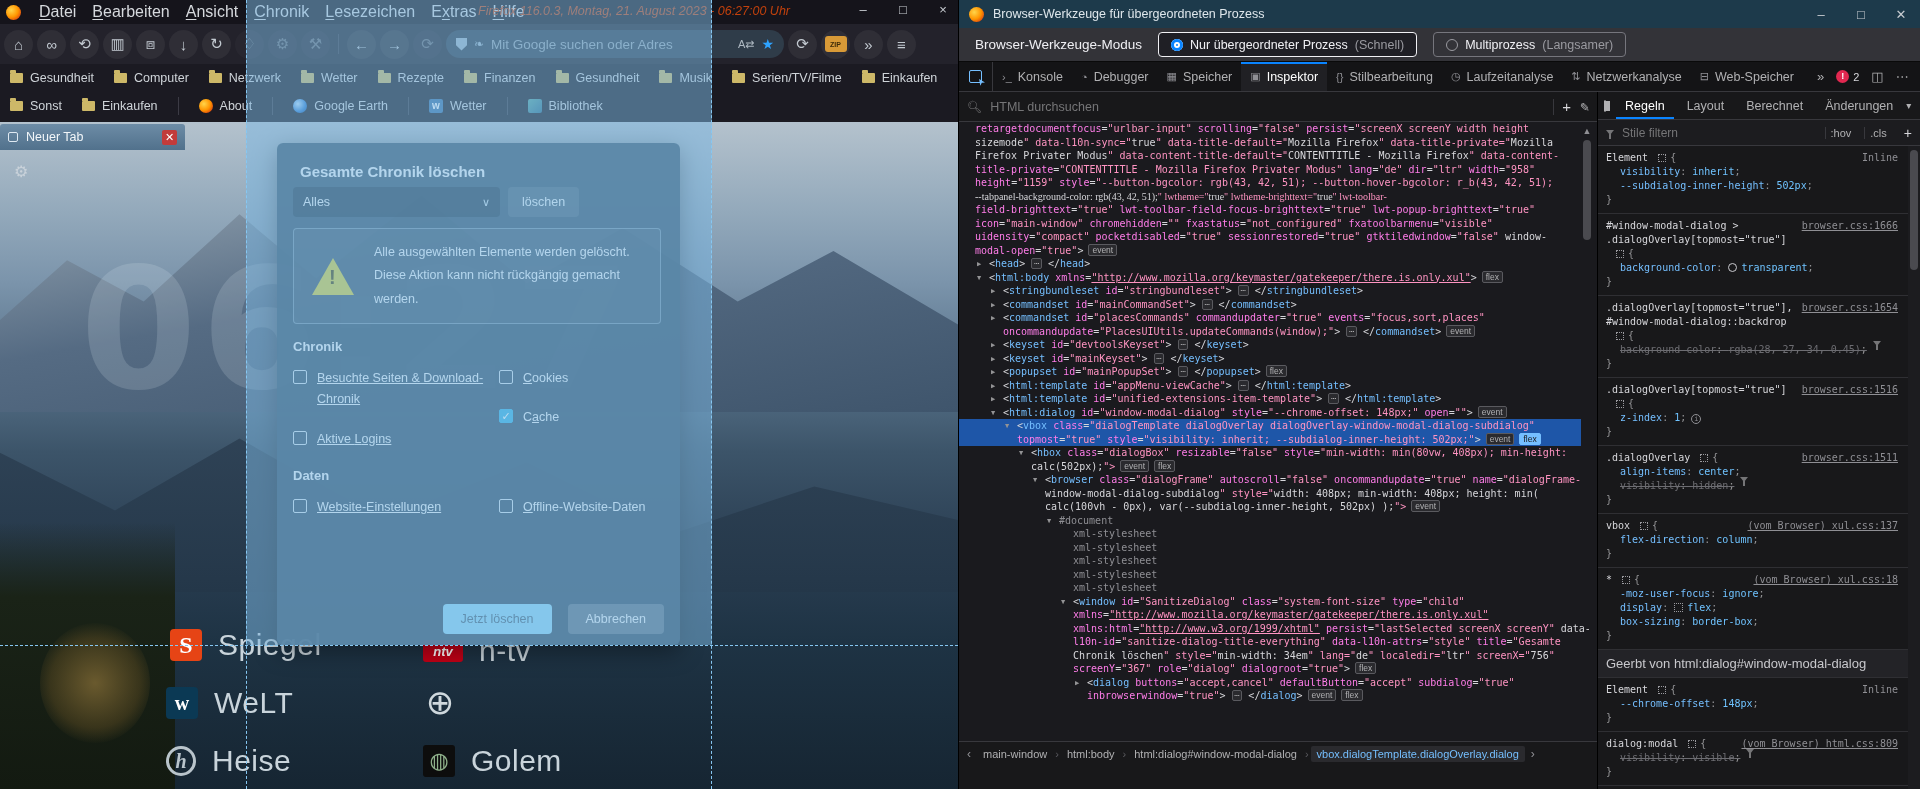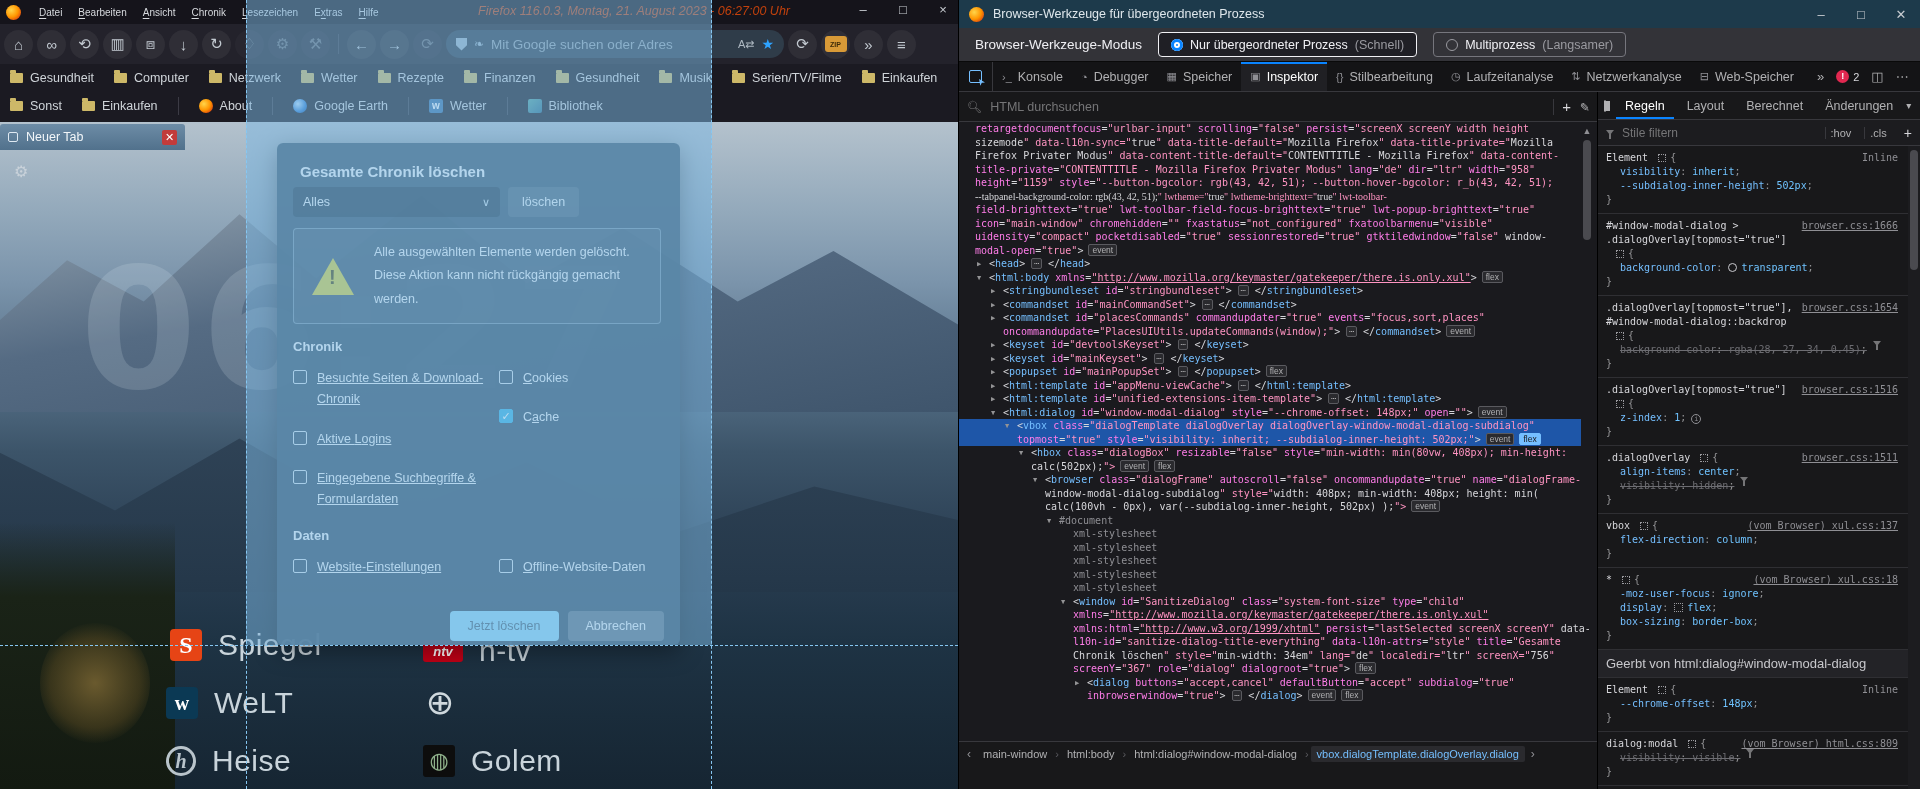--- a/index.html
+++ b/index.html
@@ -7,21 +7,21 @@
   body { width:1920px; height:789px; position:relative; overflow:hidden;
          font-family:"Liberation Sans", sans-serif; font-size:12px; color:#d7d7db; }
   .win { position:absolute; top:0; height:789px; overflow:hidden; }
 
   
   #ff-window { left:0; width:958px; background:#1c1b22; }
   .ff-menubar { position:relative; height:24px; background:#15141b; display:flex; align-items:center; gap:2px; padding-left:6px; }
   .fxlogo { display:inline-block; border-radius:50%;
             background:radial-gradient(circle at 35% 35%, #ffd54a 0%, #ff9500 50%, #e14e0e 78%, #7542e5 100%); }
   .ff-menubar .fxlogo { width:15px; height:15px; margin-right:8px; }
-  .menu-item { padding:3px 8px; color:#d6d9dd; font-size:10px; cursor:default; }
+  .menu-item { padding:3px 8px; color:#d6d9dd; font-size:16px; cursor:default; }
   .menu-item u { text-underline-offset:2px; }
   .ff-title { position:absolute; left:478px; top:4px; font-size:12.5px; font-style:italic; color:#c2410c; white-space:nowrap; }
   .winbtns { position:absolute; right:6px; top:2px; display:flex; gap:22px; color:#c8ccd1; font-size:13px; }
   .winbtns span { width:18px; text-align:center; }
 
   .ff-navbar { height:40px; background:#23222b; display:flex; align-items:center; padding:0 4px; gap:4px; }
   .nav-btn { width:29px; height:29px; border-radius:50%; background:rgba(255,255,255,0.055);
              display:flex; align-items:center; justify-content:center; color:#c3cad1; font-size:15px; flex:none; }
   .nav-btn.faded { opacity:.45; }
   .nav-sep { width:1px; height:20px; background:#3c3b45; margin:0 4px; flex:none; }
@@ -97,21 +97,21 @@
   .warn-tri::after { content:'!'; position:absolute; left:-4px; top:8px; color:#4c4a14; font-weight:bold; font-size:20px; }
   .sd-warn .warn-text { font-size:12.5px; line-height:1.85; }
   .sd-body { position:absolute; left:16px; top:196px; right:16px; }
   .sd-heading { font-size:13px; font-weight:bold; margin-bottom:14px; }
   .sd-cols { display:flex; margin-bottom:18px; }
   .sd-col { display:flex; flex-direction:column; gap:18px; }
   .sd-col.c1 { width:206px;text-decoration:underline; } .sd-col.c2 { width:160px; }
   .cb-item { display:flex; gap:10px; font-size:12.5px; line-height:1.7; }
   .cb-box { width:14px; height:14px; border:1px solid #d5e4ee; border-radius:2px; margin-top:2px; flex:none; background:transparent; }
   .cb-box.checked { border-color:#35b5e5; background:#35b5e5; color:#fff; font-size:11px; line-height:13px; text-align:center; }
-  .sd-buttons { position:absolute; right:16px; bottom:4px; display:flex; gap:9px; }
+  .sd-buttons { position:absolute; right:16px; bottom:11px; display:flex; gap:16px; }
   .sd-btn { height:30px; padding:0 18px; border-radius:4px; display:flex; align-items:center; font-size:12.5px; }
   .sd-btn.accept { background:#8fd8f6; color:#45657a; }
   .sd-btn.cancel { background:rgba(255,255,255,0.22); color:#eef4f8; }
 
   
   .hl-overlay { position:absolute; left:246px; top:0; width:466px; height:645px;
     background:rgba(124,184,226,0.52); z-index:8; }
   .hl-guide-v { position:absolute; top:0; bottom:0; width:0; border-left:1px dashed #86c7f2; z-index:9; }
   .hl-guide-h { position:absolute; left:0; width:958px; height:0; border-top:1px dashed #86c7f2; z-index:9; }
   .hl-tooltip { position:absolute; left:145px; top:657px; height:27px; z-index:10; background:#2f3036;
@@ -405,24 +405,20 @@
         <div class="sd-cols">
           <div class="sd-col c1">
             <label class="cb-item">
               <span class="cb-box"></span>
               <span><u>B</u>esuchte Seiten &amp; Download-Chronik</span>
             </label>
             <label class="cb-item">
               <span class="cb-box"></span>
               <span>Aktive <u>L</u>ogins</span>
             </label>
-            <label class="cb-item">
-              <span class="cb-box"></span>
-              <span>Eingegebene Suchbegriffe &amp; <u>F</u>ormulardaten</span>
-            </label>
           </div>
           <div class="sd-col c2">
             <label class="cb-item">
               <span class="cb-box"></span>
               <span><u>C</u>ookies</span>
             </label>
             <label class="cb-item">
               <span class="cb-box checked">✓</span>
               <span>C<u>a</u>che</span>
             </label>

